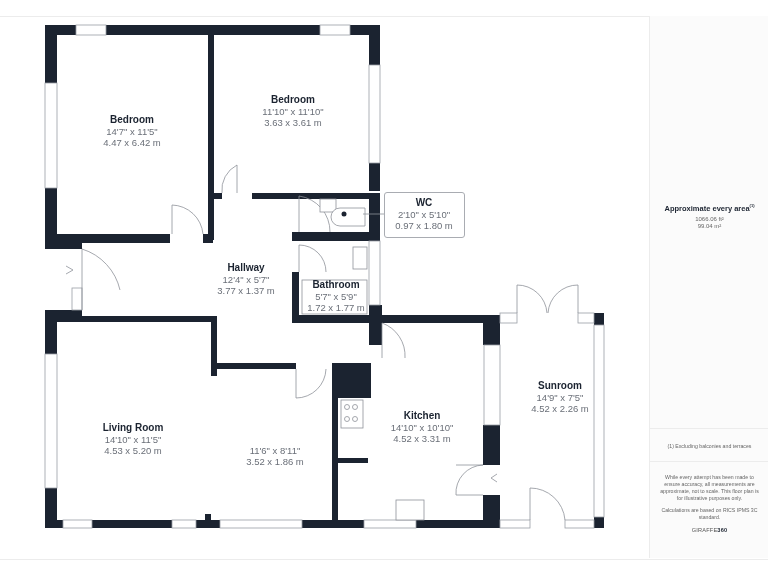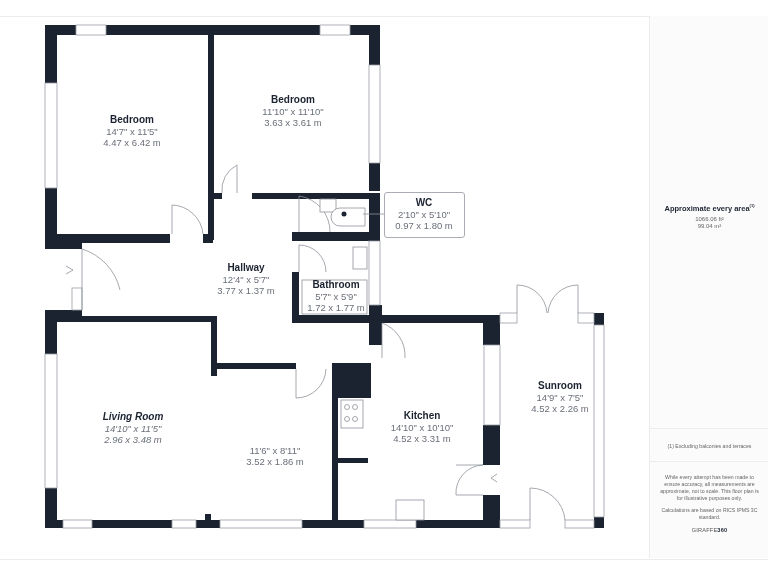--- a/index.html
+++ b/index.html
@@ -158,24 +158,24 @@
   <div class="room-dim">12'4" x 5'7"</div>
   <div class="room-dim">3.77 x 1.37 m</div>
 </div>
 
 <div class="room-label" style="left:336px;top:279px;">
   <div class="room-name">Bathroom</div>
   <div class="room-dim">5'7" x 5'9"</div>
   <div class="room-dim">1.72 x 1.77 m</div>
 </div>
 
-<div class="room-label" style="left:133px;top:411px;font-style:italic;">
+<div class="room-label" style="left:133px;top:422px;">
   <div class="room-name">Living Room</div>
   <div class="room-dim">14'10" x 11'5"</div>
-  <div class="room-dim">2.96 x 3.48 m</div>
+  <div class="room-dim">4.53 x 5.20 m</div>
 </div>
 
 <div class="room-label" style="left:275px;top:445px;">
   <div class="room-dim">11'6" x 8'11"</div>
   <div class="room-dim">3.52 x 1.86 m</div>
 </div>
 
 <div class="room-label" style="left:422px;top:410px;">
   <div class="room-name">Kitchen</div>
   <div class="room-dim">14'10" x 10'10"</div>

